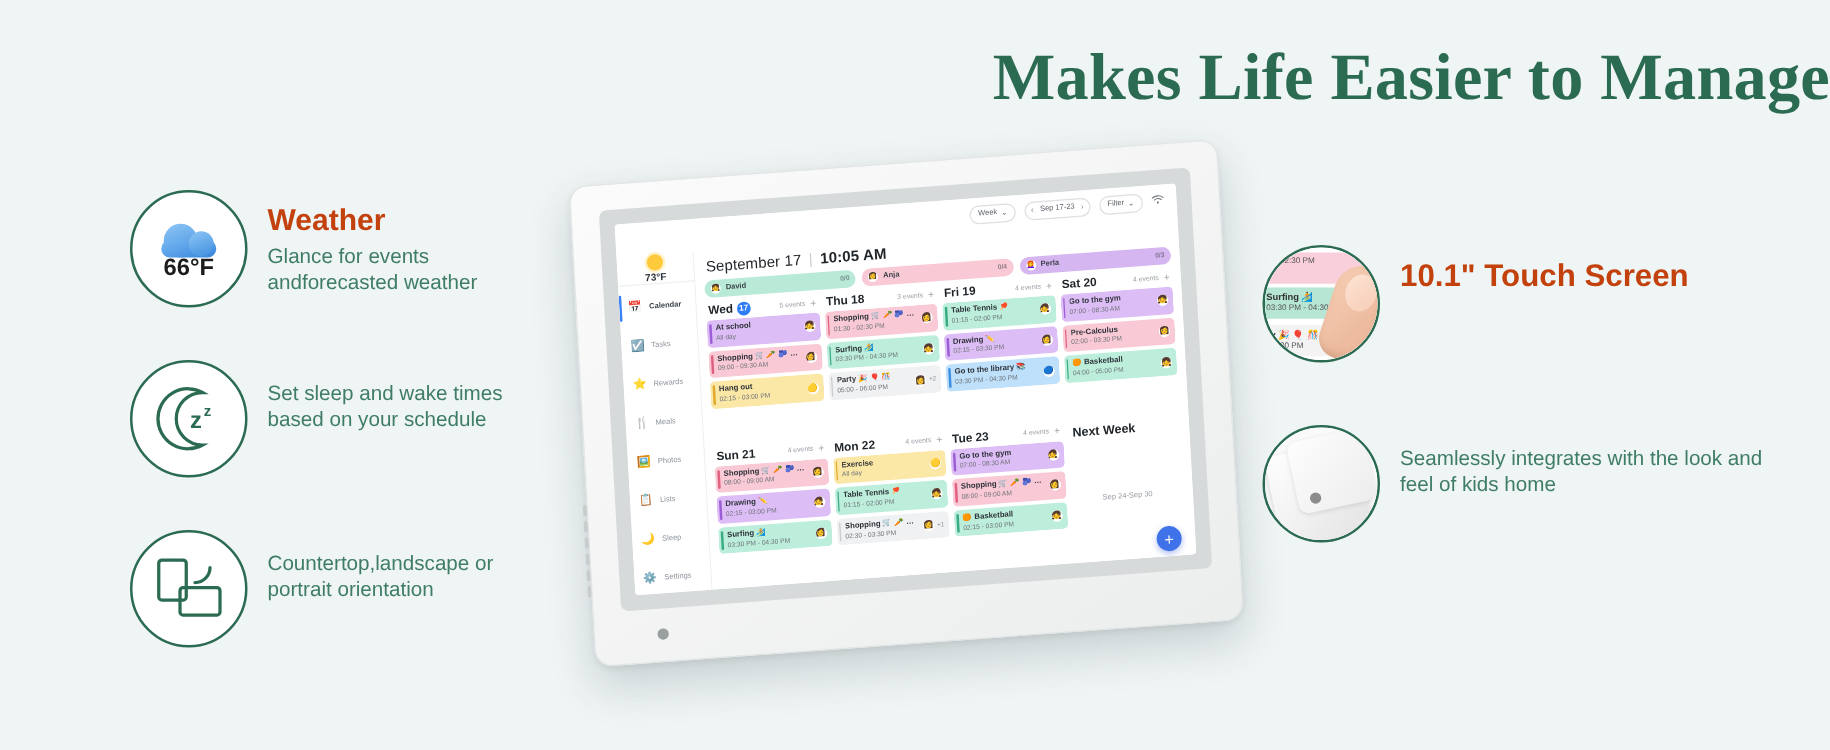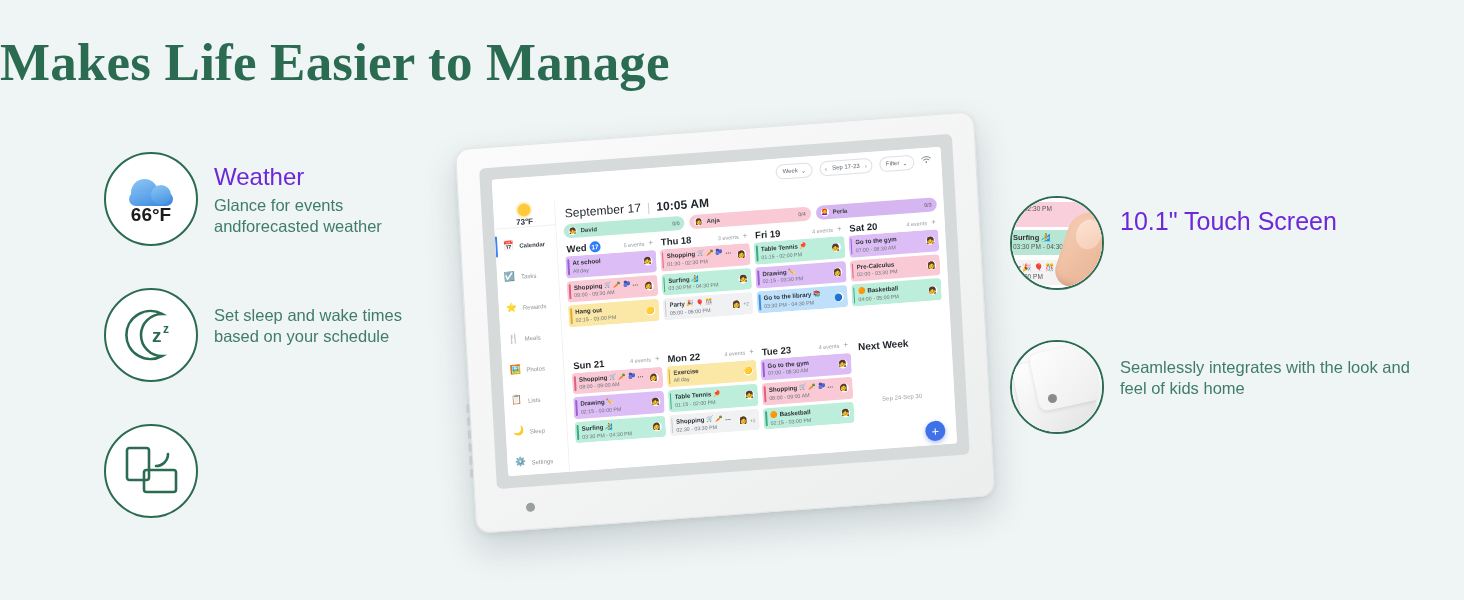--- a/index.html
+++ b/index.html
@@ -3,40 +3,40 @@
 <meta charset="utf-8">
 <style>
   * { box-sizing: border-box; margin:0; padding:0; }
   html,body { width:1464px; height:600px; overflow:hidden; }
   body {
     background:#eff4f4;
     font-family:"Liberation Sans", sans-serif;
     position:relative;
   }
   .page-title{
-    position:absolute; top:32px; left:0; width:1464px; text-align:left;
+    position:absolute; top:32px; left:0; width:1464px; text-align:right;
     font-family:"Liberation Serif", serif;
     font-weight:700; font-size:53px; color:#2b6b52; letter-spacing:.2px;
   }
 
   
   .feat-col{ position:absolute; }
   .feat-col.left{ left:104px; top:152px; width:330px; }
   .feat-col.right{ left:1010px; top:196px; width:400px; }
   .feature{ display:flex; align-items:flex-start; }
   .feat-col.left .feature{ margin-bottom:42px; }
   .feat-col.right .feature{ margin-bottom:50px; }
   .feat-icon{
     width:94px;height:94px;flex:0 0 94px;border-radius:50%;
     border:2px solid #2b6b52;background:#ffffff;
     display:flex;align-items:center;justify-content:center;
     position:relative;overflow:hidden;
   }
   .feat-text{ padding-left:16px; padding-top:12px; }
-  .feat-title{ font-size:24px;font-weight:400;color:#6d28d9;line-height:1.1; }
+  .feat-title{ font-size:24px;font-weight:700;color:#c2410c;line-height:1.1; }
   .feat-col.right .feat-title{ font-size:25px; }
   .feat-desc{ font-size:16.5px;color:#3f7d66;line-height:1.26;margin-top:5px; }
 
   
   .wx-cloud{ width:44px;height:27px;position:relative;margin-top:-14px; }
   .wx-cloud:before,.wx-cloud:after{ content:"";position:absolute;border-radius:50%;
     background:linear-gradient(160deg,#8fc6f5,#3f8fe0); }
   .wx-cloud:before{ width:27px;height:27px;left:2px;top:0; }
   .wx-cloud:after{ width:20px;height:20px;left:22px;top:6px; }
   .wx-base{ position:absolute;bottom:0;left:0;width:44px;height:14px;border-radius:8px;
@@ -230,20 +230,21 @@
     <div class="feat-icon">
       <div class="rot">
         <svg width="58" height="54" viewBox="0 0 58 54">
           <rect x="5" y="4" width="22" height="32" rx="2.5" fill="none" stroke="#2b6b52" stroke-width="2.6"></rect>
           <rect x="22" y="26" width="32" height="22" rx="2.5" fill="none" stroke="#2b6b52" stroke-width="2.6"></rect>
           <path d="M34 22 A12 12 0 0 0 46 10" fill="none" stroke="#2b6b52" stroke-width="2.6" stroke-linecap="round"></path>
         </svg>
       </div>
     </div>
     <div class="feat-text">
+      <div class="feat-desc">Countertop,landscape or portrait orientation</div>
     </div>
   </div>
 
 </div>
 
 <div class="feat-col right">
 
   <div class="feature">
     <div class="feat-icon">
       <div class="touchicon">

